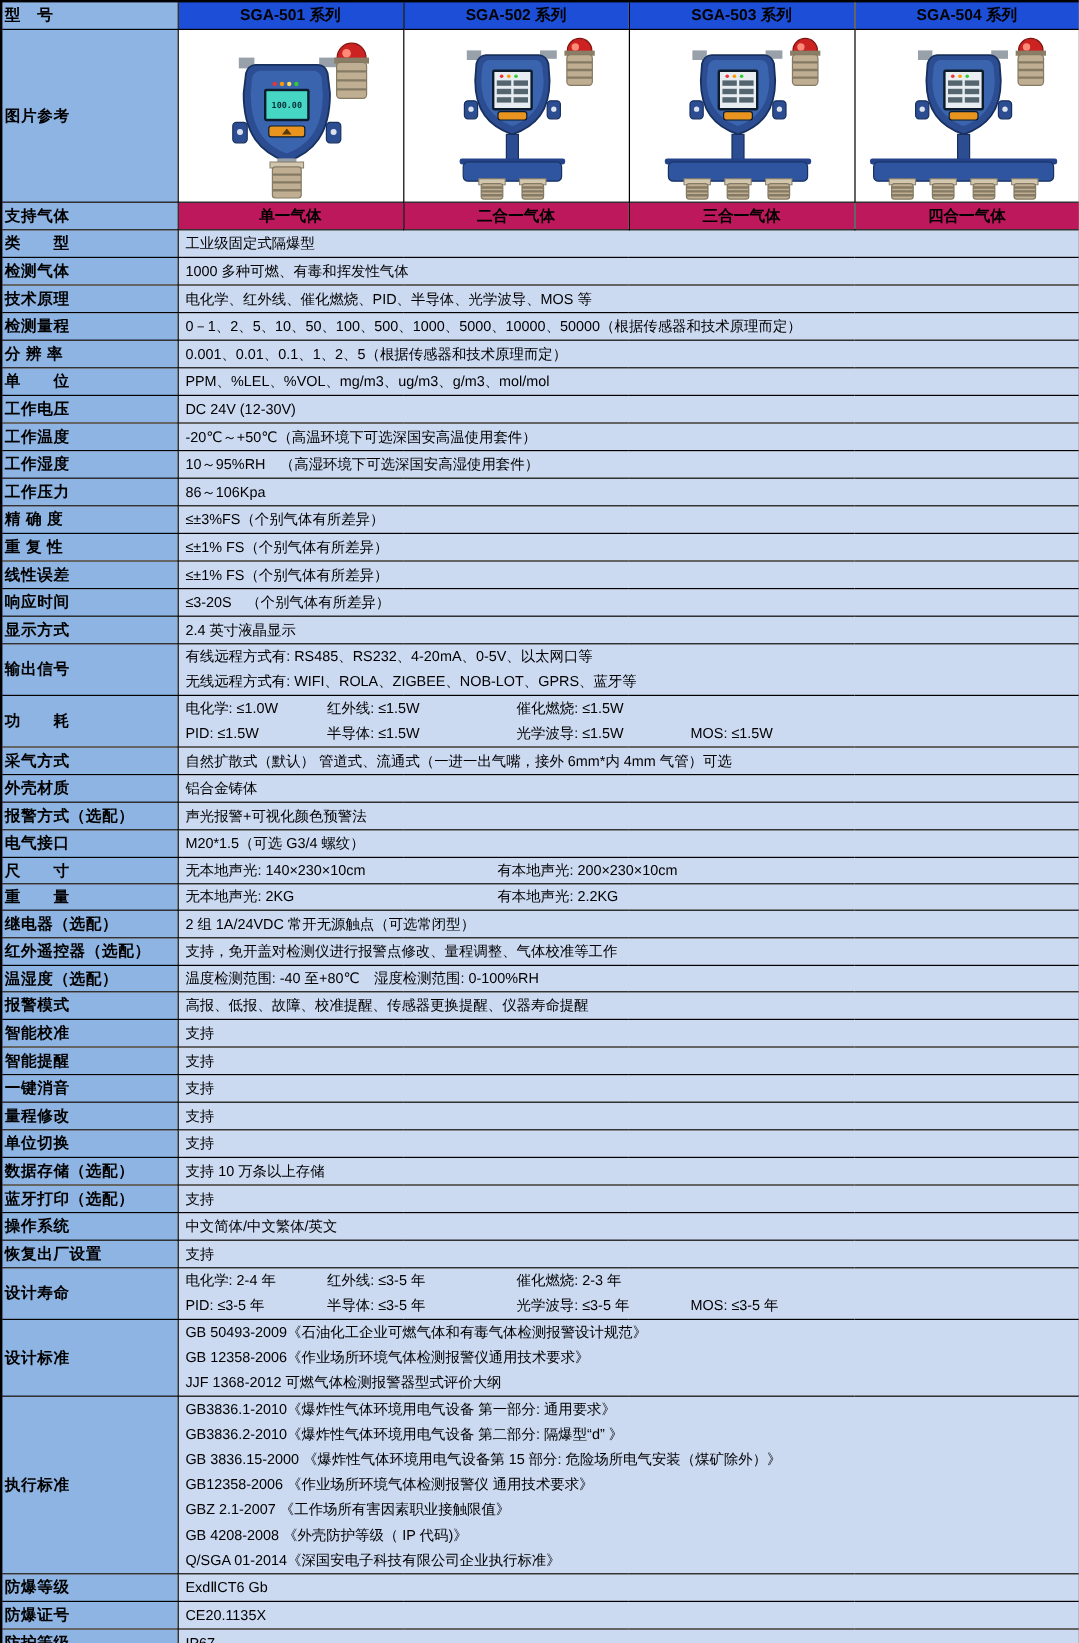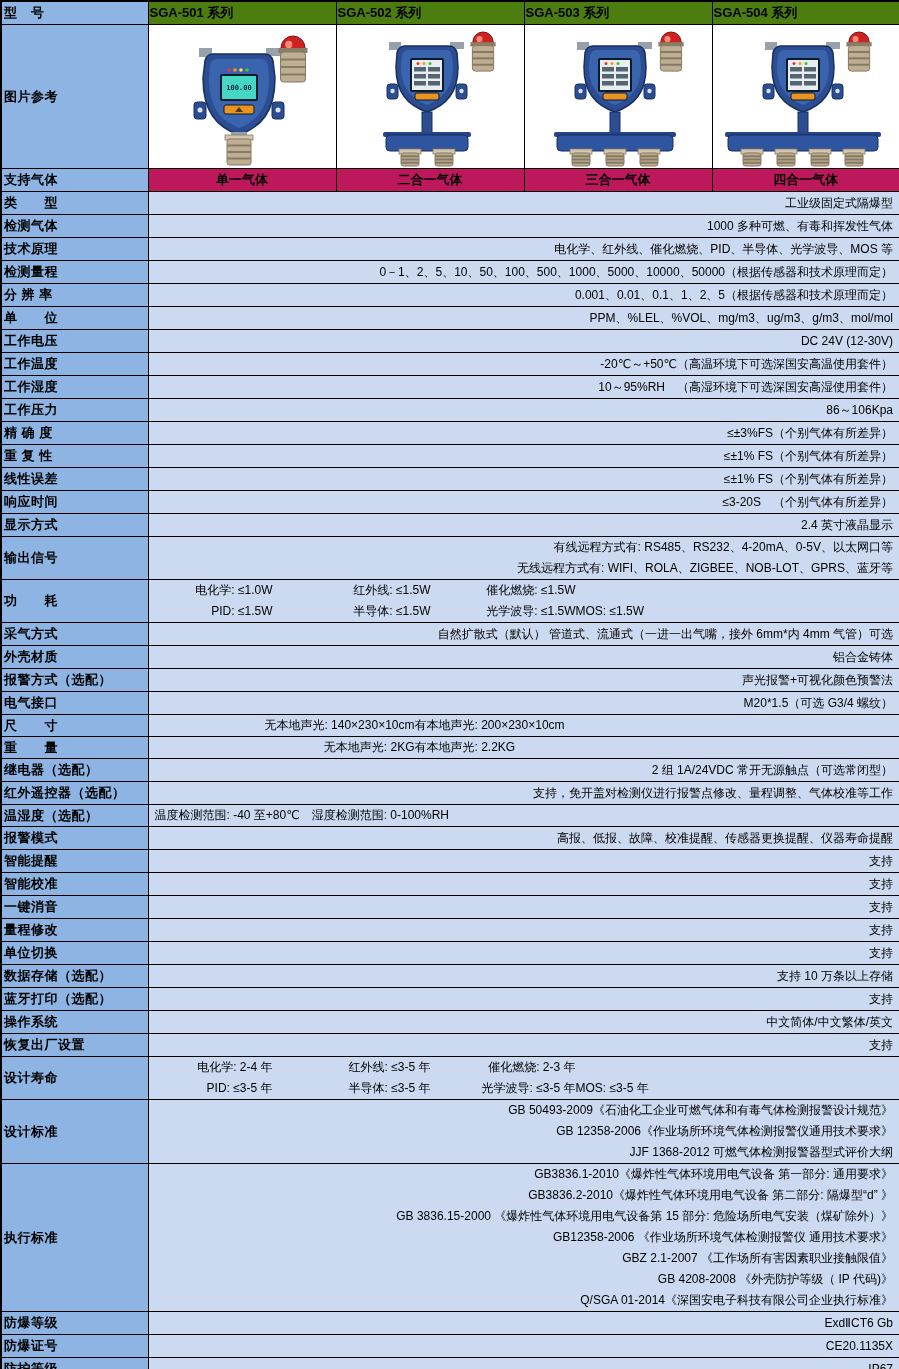--- a/index.html
+++ b/index.html
@@ -3,26 +3,26 @@
 <meta charset="utf-8">
 <style>
   html,body{margin:0;padding:0;background:#fff;}
   body{width:899px;font-family:"Liberation Sans","DejaVu Sans",sans-serif;}
   table.spec{border-collapse:collapse;table-layout:fixed;width:899px;border:2px solid #000;}
   td,th{border:1px solid #000;overflow:hidden;vertical-align:middle;color:#000;}
   th.lbl, td.lbl{
     background:#8DB4E2;font-weight:bold;font-size:13px;text-align:left;
     padding:1px 2px;letter-spacing:0.5px;
   }
-  th.model{background:#4d7c0f;font-weight:bold;font-size:13px;text-align:left;height:20px;}
+  th.model{background:#1d4ed8;font-weight:bold;font-size:13px;text-align:center;height:20px;}
   td.imgcell{background:#ffffff;height:143px;padding:0;text-align:right;}
   td.gas{background:#be185d;font-weight:bold;font-size:13px;text-align:center;height:20px;}
   td.val{background:#CBD9F1;font-size:12px;padding:0 6px;text-align:left;}
   tr.single td.val, tr.single td.lbl{height:20px;}
-  .line{line-height:21px;height:21px;white-space:nowrap;font-size:12px;text-align:right;}
+  .line{line-height:21px;height:21px;white-space:nowrap;font-size:12px;}
   .segline{display:flex;}
   .seg{display:inline-block;white-space:nowrap;}
   .seg0{width:118px;}
   .seg1{width:158px;}
   .seg2{width:145px;}
   .wide0{width:260px;}
   svg{display:block;margin:0 auto;}
 </style>
 </head>
 <body>
@@ -437,27 +437,27 @@
           </div>
         </td>
       </tr>
       <tr class="single">
         <td class="lbl">报警模式</td>
         <td class="val" colspan="4">
           <div class="line">高报、低报、故障、校准提醒、传感器更换提醒、仪器寿命提醒</div>
         </td>
       </tr>
       <tr class="single">
+        <td class="lbl">智能校准</td>
+        <td class="val" colspan="4">
+          <div class="line">支持</div>
+        </td>
+      </tr>
+      <tr class="single">
         <td class="lbl">智能提醒</td>
-        <td class="val" colspan="4">
-          <div class="line">支持</div>
-        </td>
-      </tr>
-      <tr class="single">
-        <td class="lbl">智能校准</td>
         <td class="val" colspan="4">
           <div class="line">支持</div>
         </td>
       </tr>
       <tr class="single">
         <td class="lbl">一键消音</td>
         <td class="val" colspan="4">
           <div class="line">支持</div>
         </td>
       </tr>

